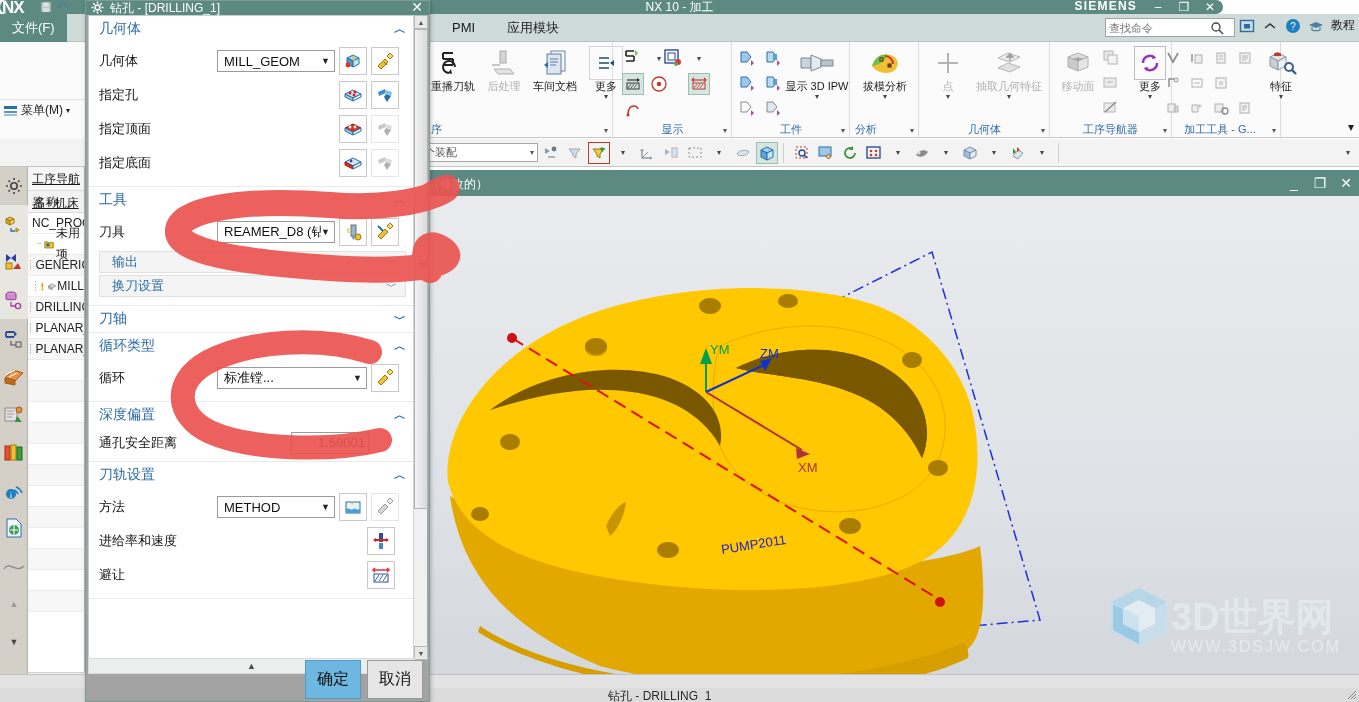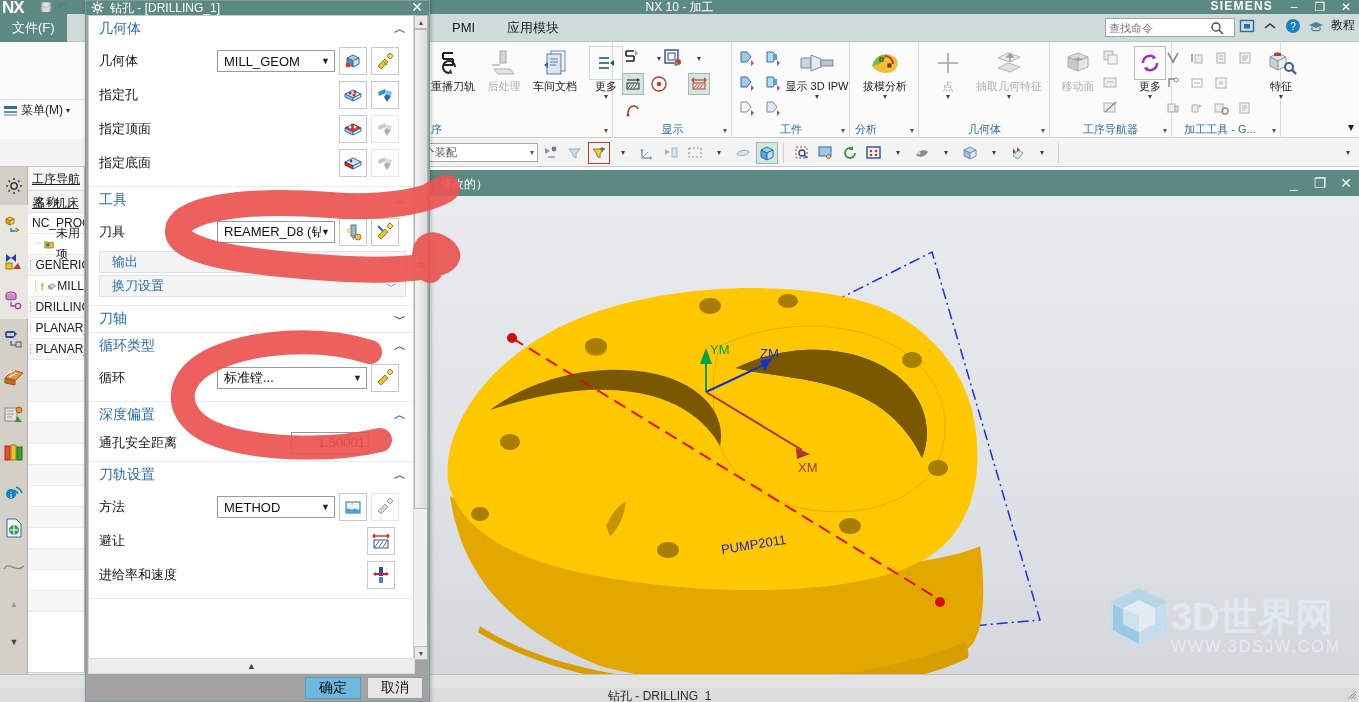--- a/index.html
+++ b/index.html
@@ -8,22 +8,22 @@
     width:1359px; height:702px; overflow:hidden;
     font-family:"Liberation Sans","DejaVu Sans",sans-serif;
     font-size:12px; color:#222; background:#d6d6d6;
     position:relative; user-select:none;
   }
   
   #nx-app { position:absolute; inset:0; background:#ffffff; }
 
   
   .nx-titlebar {
-    position:absolute; left:0; top:0; width:1359px; height:14px;
-    background:#5c8a83; color:#fff;
+    position:absolute; left:0; top:0; width:1223px; height:14px;
+    background:#5c8a83; color:#fff;border-radius:7px;
   }
   .nx-titlebar .apptitle {
     position:absolute; left:0; width:1359px; text-align:center;
     font-size:12px; line-height:14px; color:#ffffff;
   }
   .nx-logo {
     position:absolute; left:2px; top:-2px; font-weight:bold; font-size:17px;
     color:#ffffff; letter-spacing:-1px; font-family:"Liberation Sans",sans-serif;
   }
   .nx-qa {
@@ -224,21 +224,21 @@
     padding:0 8px 0 12px; font-size:13px; color:#2a6ea6;
   }
   .subbar .chev { font-size:11px; }
   .dlg-resizer {
     position:absolute; left:2px; bottom:27px; width:327px; height:16px;
     background:#eceeee; border:1px solid #dadada;
     display:flex; align-items:center; justify-content:center; font-size:9px; color:#444;
   }
   .dlg-footer { position:absolute; left:0; bottom:0; width:343px; height:26px; }
   .btn {
-    position:absolute; bottom:2px; height:22px; width:56px; font-size:14px;
+    position:absolute; bottom:2px; height:39px; width:56px; font-size:16px;
     display:flex; align-items:center; justify-content:center; border:1px solid #9a9a9a;
   }
   .btn.ok { right:68px; background:#6db7e0; border-color:#4f9cc8; color:#111; }
   .btn.cancel { right:6px; background:#e6e6e6; color:#111; }
 
   
   .annot { position:absolute; left:0; top:0; width:1359px; height:702px; pointer-events:none; }
 </style>
 </head>
 <body>
@@ -1295,42 +1295,42 @@
                 </svg>
             </div>
             <div class="iconbtn flat">
               <svg width="20" height="20" viewBox="0 0 20 20">
                   <path d="M3 14l7-7 3 3-7 7z" fill="#d5d5d5" stroke="#a0a0a0"></path>
                   <path d="M12 4l3-3 3 3-3 3z" fill="#e8e8e8" stroke="#a0a0a0"></path>
                 </svg>
             </div>
           </div>
           <div class="row">
+            <span class="lbl">进给率和速度</span>
+            <div style="width:118px"></div>
+            <div style="width:28px"></div>
+            <div class="iconbtn">
+              <svg width="20" height="20" viewBox="0 0 20 20">
+                  <rect x="8" y="2" width="4" height="9" fill="#2a4f9a"></rect>
+                  <path d="M3 9h14" stroke="#e02020" stroke-width="2"></path>
+                  <path d="M2 9l3-2v4zM18 9l-3-2v4z" fill="#e02020"></path>
+                  <rect x="8" y="12" width="4" height="6" fill="#4a7fd8"></rect>
+                </svg>
+            </div>
+          </div>
+          <div class="row">
             <span class="lbl">避让</span>
             <div style="width:118px"></div>
             <div style="width:28px"></div>
             <div class="iconbtn">
               <svg width="20" height="20" viewBox="0 0 20 20">
                   <path d="M3 5h14" stroke="#e02020" stroke-width="1.4"></path>
                   <path d="M4 3L2 5l2 2M16 3l2 2-2 2" fill="none" stroke="#e02020" stroke-width="1.4"></path>
                   <rect x="3" y="9" width="14" height="8" fill="none" stroke="#2a4f9a"></rect>
                   <path d="M4 16l4-6M8 16l4-6M12 16l4-6" stroke="#2a4f9a" stroke-width=".9"></path>
-                </svg>
-            </div>
-          </div>
-          <div class="row">
-            <span class="lbl">进给率和速度</span>
-            <div style="width:118px"></div>
-            <div style="width:28px"></div>
-            <div class="iconbtn">
-              <svg width="20" height="20" viewBox="0 0 20 20">
-                  <rect x="8" y="2" width="4" height="9" fill="#2a4f9a"></rect>
-                  <path d="M3 9h14" stroke="#e02020" stroke-width="2"></path>
-                  <path d="M2 9l3-2v4zM18 9l-3-2v4z" fill="#e02020"></path>
-                  <rect x="8" y="12" width="4" height="6" fill="#4a7fd8"></rect>
                 </svg>
             </div>
           </div>
         </div>
       </div>
     </div>
 
     <div class="scrolltrack">
       <div class="sbbtn">▲</div>
       <div class="sbthumb">

